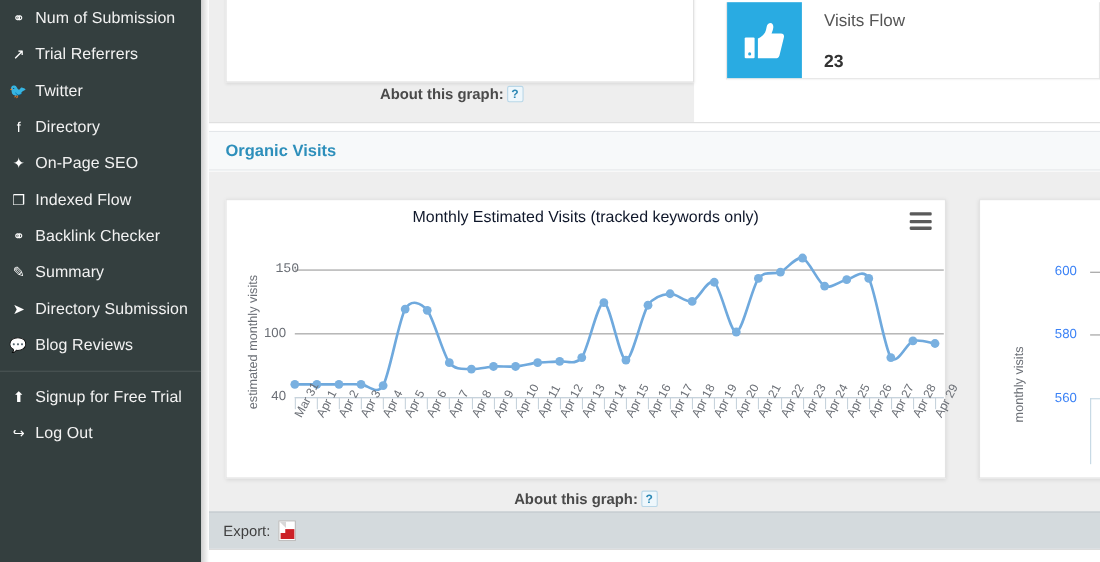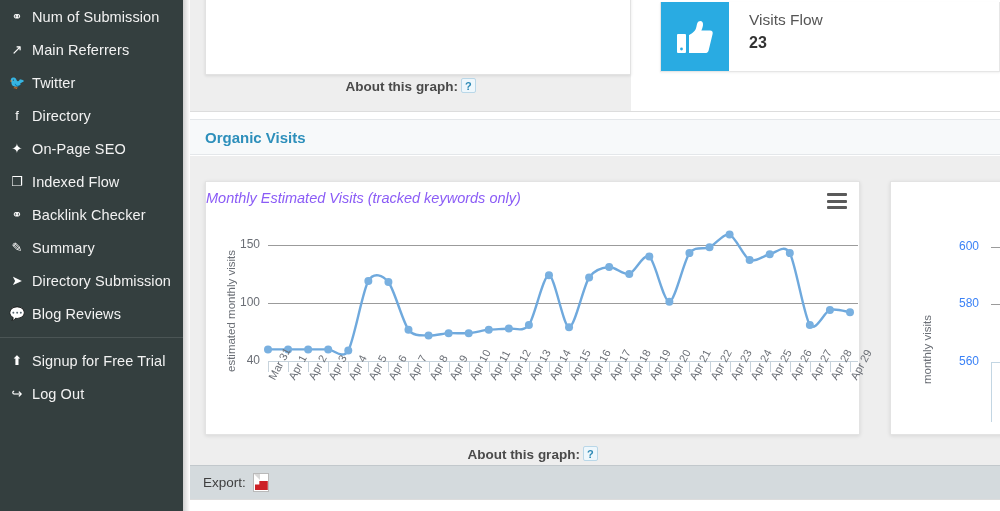--- a/index.html
+++ b/index.html
@@ -100,21 +100,21 @@
   #trustcard .tc-icon {
     width: 68px; min-width: 68px;
     background: #29abe2;
     display: flex; align-items: center; justify-content: center;
     color: #ffffff;
   }
   #trustcard .tc-body {
     flex: 1; padding: 8px 0 0 20px;
   }
   #trustcard .tc-title { font-size: 15.5px; color: #555555; line-height: 20px; }
-  #trustcard .tc-value { font-size: 16px; font-weight: bold; color: #333333; margin-top: 4px; }
+  #trustcard .tc-value { font-size: 16px; font-weight: bold; color: #333333; margin-top: 18px; }
 
   
   #section {
     position: absolute; left: 7px; top: 111px;
     width: 810px; height: 400px;
     background: #ffffff;
     border-top: 1px solid #dddddd;
   }
   #section-head {
     position: absolute; left: 0; top: 7px;
@@ -138,22 +138,22 @@
     position: absolute;
     background: #ffffff;
     border: 1px solid #e3e3e3;
     box-shadow: 0 1px 4px rgba(0,0,0,.10);
   }
   #card-main { left: 15px; top: 25px; width: 655px; height: 254px; }
   #card-right { left: 700px; top: 25px; width: 200px; height: 254px; }
 
   .chart-title {
     position: absolute; left: 0; right: 0; top: 8px;
-    text-align: left;
-    font-size: 14.5px; color: #8b5cf6; font-style: italic;
+    text-align: center;
+    font-size: 14.5px; color: #0f172a;
   }
 
   .hamburger {
     position: absolute; right: 12px; top: 11px;
     width: 20px; height: 16px;
     display: flex; flex-direction: column; justify-content: space-between;
     cursor: pointer;
   }
   .hamburger span { display: block; height: 3px; background: #5a5a5a; border-radius: 1px; }
 
@@ -237,21 +237,21 @@
 <div id="root">
 
   <nav id="sidebar">
     <div id="nav-list">
         <div class="nav-item">
           <span class="ico">⚭</span>
           <span class="lbl">Num of Submission</span>
         </div>
         <div class="nav-item">
           <span class="ico">↗</span>
-          <span class="lbl">Main Referrers</span>
+          <span class="lbl">Trial Referrers</span>
         </div>
         <div class="nav-item">
           <span class="ico">🐦</span>
           <span class="lbl">Twitter</span>
         </div>
         <div class="nav-item">
           <span class="ico">f</span>
           <span class="lbl">Directory</span>
         </div>
         <div class="nav-item">
@@ -333,21 +333,21 @@
               <span></span>
               <span></span>
           </div>
           <div class="ylabel" id="main-ylabel" style="left:19px; top:40px; height:150px;">estimated monthly visits</div>
           <div id="main-plot">
               <div class="gridline" style="left: 62px; width: 590px; top: 179px; background: rgb(199, 211, 220);"></div>
               <div class="ytick" style="left: 20px; top: 171px;">40</div>
               <div class="gridline" style="left: 62px; width: 590px; top: 121px; background: rgb(155, 155, 155);"></div>
               <div class="ytick" style="left: 20px; top: 113px;">100</div>
               <div class="gridline" style="left: 62px; width: 590px; top: 63px; background: rgb(155, 155, 155);"></div>
-              <div class="ytick" style="left: 20px; top: 55px;">150</div>
+              <div class="ytick" style="left: 32px; top: 55px; font-family: Liberation Mono, monospace;">150</div>
               <div class="axisline" style="left: 62px; top: 179px; width: 590px;"></div>
               <svg width="655" height="254" id="series-svg">
                 <path d="M62,167.4 C64.8096551724138,167.4 76.4496551724138,167.4 82.06896551724138,167.4 C87.68827586206896,167.4 96.51862068965518,167.4 102.13793103448276,167.4 C107.75724137931034,167.4 116.58758620689656,167.23760000000001 122.20689655172414,167.4 C127.82620689655172,167.5624 136.65655172413793,178.1416 142.27586206896552,168.56 C147.89517241379312,158.9784 156.72551724137932,108.5416 162.34482758620692,98.96000000000001 C167.96413793103451,89.37840000000001 176.7944827586207,93.2992 182.41379310344828,100.12 C188.03310344827588,106.94080000000001 196.86344827586205,140.20960000000002 202.48275862068965,147.68 C208.10206896551725,155.1504 216.93241379310345,152.9928 222.55172413793105,153.48 C228.17103448275864,153.9672 237.00137931034484,151.4848 242.62068965517244,151.16 C248.24000000000004,150.8352 257.07034482758627,151.6472 262.68965517241384,151.16 C268.3089655172414,150.6728 277.1393103448276,148.3296 282.7586206896552,147.68 C288.37793103448274,147.03040000000001 297.208275862069,147.1696 302.82758620689657,146.52 C308.44689655172414,145.87040000000002 317.2772413793104,150.5104 322.89655172413796,143.04 C328.51586206896553,135.56959999999998 337.34620689655173,92.83520000000001 342.9655172413793,93.16000000000001 C348.58482758620687,93.4848 357.41517241379313,145.0352 363.0344827586207,145.36 C368.65379310344827,145.68480000000002 377.4841379310345,103.9248 383.1034482758621,95.48 C388.72275862068966,87.0352 397.5531034482759,85.52720000000001 403.1724137931035,85.04 C408.79172413793106,84.5528 417.6220689655173,93.4616 423.2413793103449,92 C428.86068965517245,90.5384 437.69103448275865,70.70240000000001 443.3103448275862,74.60000000000001 C448.9296551724138,78.4976 457.76000000000005,120.3272 463.3793103448276,119.84 C468.9986206896552,119.3528 477.82896551724144,78.75280000000001 483.448275862069,71.12 C489.0675862068966,63.4872 497.8979310344828,67.9184 503.51724137931035,65.32000000000001 C509.1365517241379,62.72160000000001 517.9668965517242,50.7736 523.5862068965517,52.56 C529.2055172413793,54.3464 538.0358620689656,75.31920000000001 543.6551724137931,78.08000000000001 C549.2744827586207,80.84080000000002 558.104827586207,73.2544 563.7241379310345,72.28 C569.3434482758621,71.3056 578.1737931034484,61.21360000000001 583.7931034482759,71.12 C589.4124137931035,81.0264 598.2427586206898,135.08239999999998 603.8620689655173,143.04 C609.4813793103449,150.9976 618.311724137931,129.7464 623.9310344827586,127.96000000000001 C629.5503448275862,126.17360000000001 641.1903448275862,129.9552 644,130.28" fill="none" stroke="#6fa9dd" stroke-width="2.4" stroke-linecap="round" stroke-linejoin="round"></path>
                 <circle cx="62" cy="167.4" r="4" fill="#79b0e0"></circle>
                 <circle cx="82.06896551724138" cy="167.4" r="4" fill="#79b0e0"></circle>
                 <circle cx="102.13793103448276" cy="167.4" r="4" fill="#79b0e0"></circle>
                 <circle cx="122.20689655172414" cy="167.4" r="4" fill="#79b0e0"></circle>
                 <circle cx="142.27586206896552" cy="168.56" r="4" fill="#79b0e0"></circle>
                 <circle cx="162.34482758620692" cy="98.96000000000001" r="4" fill="#79b0e0"></circle>
                 <circle cx="182.41379310344828" cy="100.12" r="4" fill="#79b0e0"></circle>

